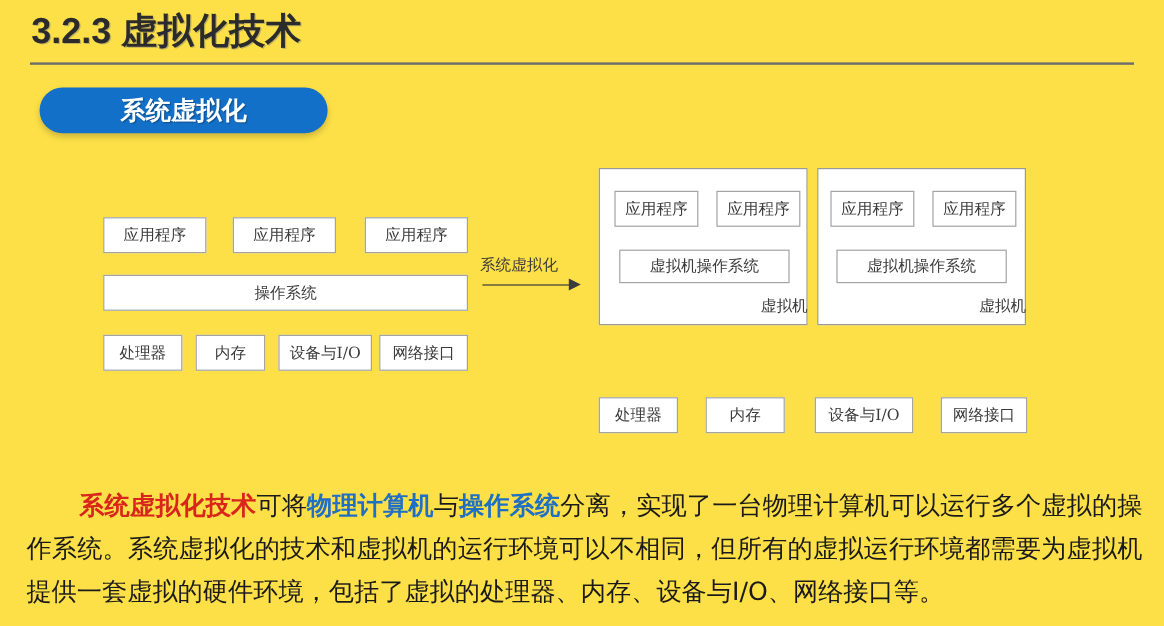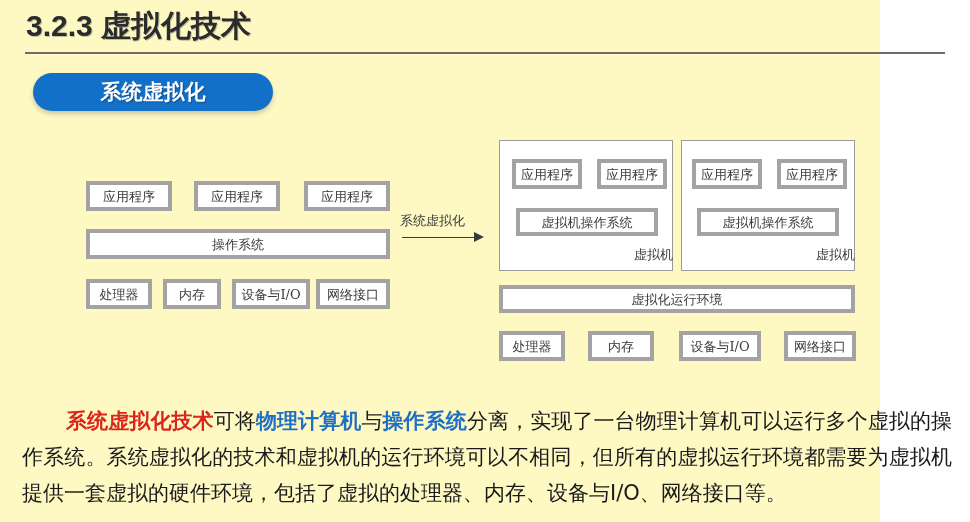--- a/index.html
+++ b/index.html
@@ -3,21 +3,21 @@
 <meta charset="utf-8">
 <style>
   * { box-sizing: border-box; }
   html, body {
     margin: 0; padding: 0;
     width: 970px; height: 522px;
     background: #ffffff;
     font-family: "Liberation Sans", "DejaVu Sans", sans-serif;
     overflow: hidden;
   }
-  .slide { position: relative; width: 880px; height: 522px; background:#fef9c3;text-decoration:underline; }
+  .slide { position: relative; width: 970px; height: 522px; background:#fde047;text-decoration:underline; }
 
   
   .title {
     position: absolute;
     left: 26px; top: 6px;
     font-size: 30px;
     font-weight: bold;
     color: #2b2b2b;
     letter-spacing: 0px;
     white-space: nowrap;
@@ -43,21 +43,21 @@
     display: flex;
     align-items: center;
     justify-content: center;
     box-shadow: 0 3px 5px rgba(0,0,0,0.20);
     text-shadow: 1px 1px 1px rgba(0,0,0,0.30);
   }
 
   
   .dbox {
     position: absolute;
-    border: 4px solid #a3a3a3;
+    border: 1px solid #a3a3a3;
     background: #ffffff;
     color: #3b3b3b;
     font-family: "DejaVu Serif", "Liberation Serif", serif;
     font-size: 13px;
     display: flex;
     align-items: center;
     justify-content: center;
     white-space: nowrap;
     line-height: 1;
   }
@@ -144,21 +144,20 @@
   <div class="dbox" style="left:597px; top:159px; width:70px; height:30px;">应用程序</div>
   <div class="dbox" style="left:516px; top:208px; width:142px; height:28px;">虚拟机操作系统</div>
   <div class="dlabel" style="left:499px; top:246px; width:174px;">虚拟机</div>
 
   <div class="dframe" style="left:681px; top:140px; width:174px; height:131px;"></div>
   <div class="dbox" style="left:692px; top:159px; width:70px; height:30px;">应用程序</div>
   <div class="dbox" style="left:777px; top:159px; width:70px; height:30px;">应用程序</div>
   <div class="dbox" style="left:697px; top:208px; width:142px; height:28px;">虚拟机操作系统</div>
   <div class="dlabel" style="left:681px; top:246px; width:174px;">虚拟机</div>
 
-  <div class="dbox" style="left:499px; top:285px; width:356px; height:28px;">虚拟化运行环境</div>
 
   <div class="dbox" style="left:499px; top:331px; width:66px; height:30px;">处理器</div>
   <div class="dbox" style="left:588px; top:331px; width:66px; height:30px;">内存</div>
   <div class="dbox" style="left:679px; top:331px; width:82px; height:30px;">设备与I/O</div>
   <div class="dbox" style="left:784px; top:331px; width:72px; height:30px;">网络接口</div>
 
   <p class="para"><span class="em-red">系统虚拟化技术</span><span>可将</span><span class="em-blue">物理计算机</span><span>与</span><span class="em-blue">操作系统</span><span>分离，实现了一台物理计算机可以运行多个虚拟的操作系统。系统虚拟化的技术和虚拟机的运行环境可以不相同，但所有的虚拟运行环境都需要为虚拟机提供一套虚拟的硬件环境，包括了虚拟的处理器、内存、设备与I/O、网络接口等。</span></p>
 
 </div>
 

